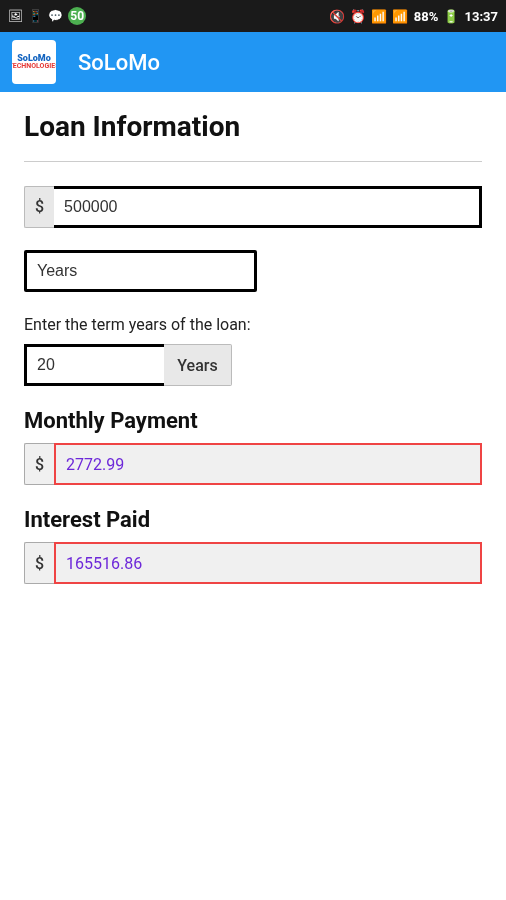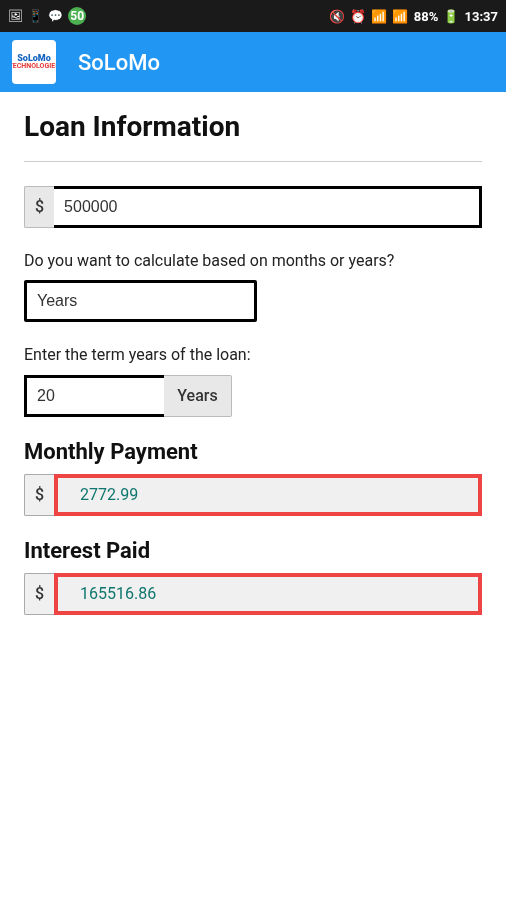--- a/index.html
+++ b/index.html
@@ -164,24 +164,24 @@
     }
     .text-input.solo {
       border-radius: 2px;
       min-width: 230px;
       flex: none;
     }
 
     
     .result-input {
       height: 42px;
-      border: 4px solid #ef4444;
-      padding: 0 22px;
-      font-size: 16px;
-      color: #0f766e;
+      border: 2px solid #ef4444;
+      padding: 0 10px;
+      font-size: 16px;
+      color: #6d28d9;
       background: #f0f0f0;
       flex: 1;
       display: flex;
       align-items: center;
     }
 
     
     .result-title {
       font-size: 22px;
       font-weight: bold;
@@ -236,21 +236,20 @@
 
   <div class="form-group">
     <div class="input-row">
       <span class="input-prefix">$</span>
       <input type="text" class="text-input with-prefix" value="500000" style="">
     </div>
   </div>
 
 
   <div class="form-group">
-    <label class="form-label">Do you want to calculate based on months or years?</label>
     <div class="input-row">
       <input type="text" class="text-input solo" value="Years" style="">
     </div>
   </div>
 
   <div class="form-group">
     <label class="form-label">Enter the term years of the loan:</label>
     <div class="input-row">
       <input type="text" class="text-input with-suffix" style="max-width: 140px;" value="20">
       <span class="input-suffix" style="min-width:68px;">Years</span>

